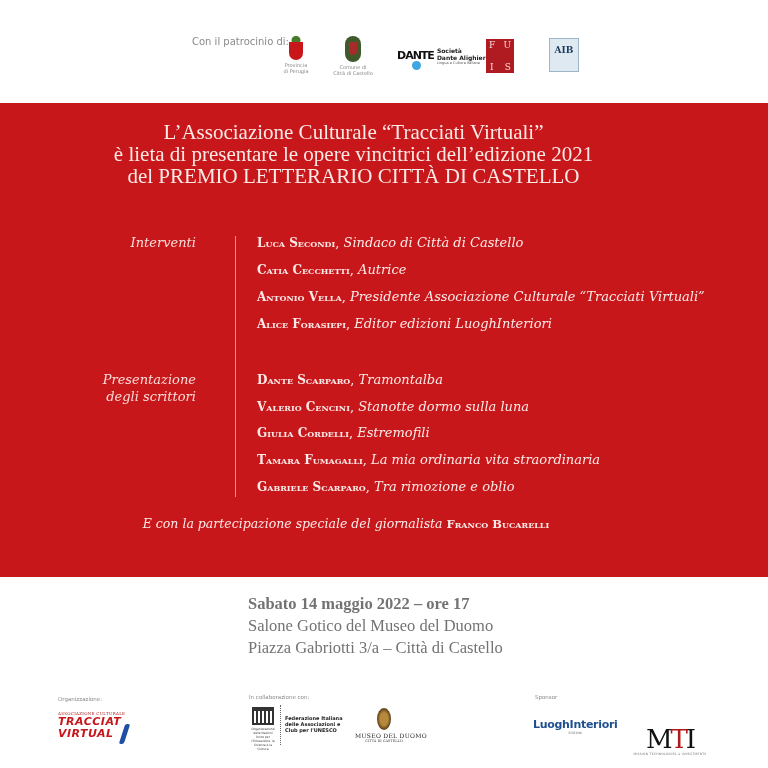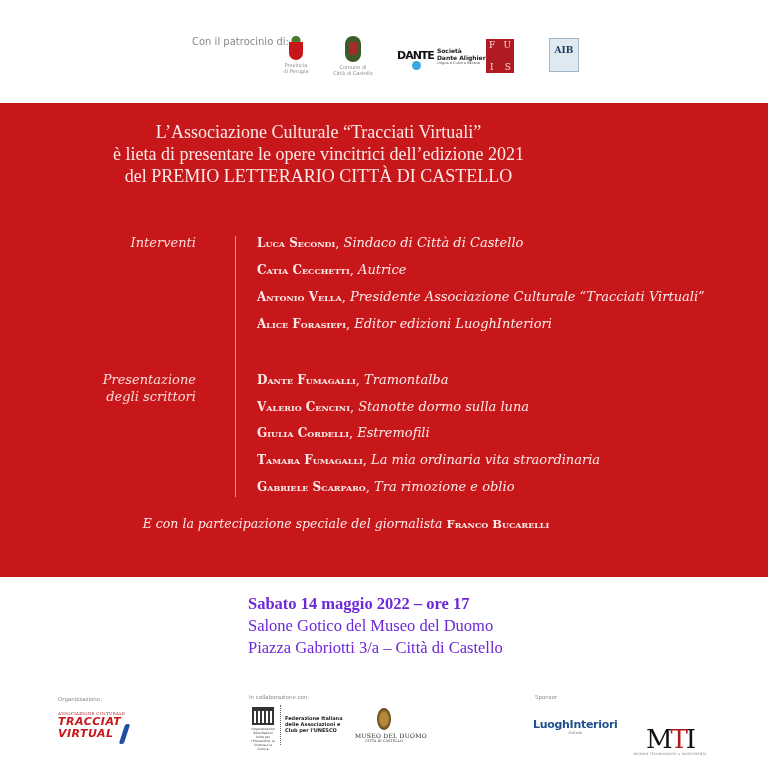--- a/index.html
+++ b/index.html
@@ -58,21 +58,21 @@
     font-family: "DejaVu Serif", serif; font-weight: bold; font-size: 9px; color: #1b3a5c;
     display: flex; align-items: flex-start; justify-content: center; padding-top: 6px; box-sizing: border-box;
   }
 
   
   .band {
     left: 0; top: 103px; width: 768px; height: 474px; background: #c8171b;
   }
   .intro {
     left: 0; width: 637px; top: 121px; text-align: center; color: #fbe9e6;
-    font-family: "Liberation Serif", serif; font-size: 18px; line-height: 22px;
+    font-family: "Liberation Serif", serif; font-size: 21px; line-height: 22px; padding-left: 35px;
   }
   .section-label {
     position: absolute; right: 572px; text-align: right; color: #f8dcd8;
     font-family: "DejaVu Serif", serif; font-style: italic; font-size: 13px; line-height: 17px;
   }
   .divider {
     left: 235px; top: 236px; width: 1px; height: 261px; background: #e98f8c;
   }
   .entry {
     position: absolute; left: 257px; color: #fbeae7; white-space: nowrap;
@@ -82,21 +82,21 @@
   .entry .role { font-style: italic; }
   .special {
     left: 0; width: 692px; top: 514px; text-align: center; color: #fbeae7;
     font-family: "DejaVu Serif", serif; font-size: 12.5px; line-height: 19px;
   }
   .special .it { font-style: italic; }
   .special .sc { font-variant: small-caps; font-weight: bold; font-size: 11.5px; }
 
   
   .date-block {
-    left: 248px; top: 593px; color: #6d28d9;
+    left: 248px; top: 593px; color: #737373;
     font-family: "Liberation Serif", serif; font-size: 16.5px; line-height: 22px;
   }
   .date-block .d1 { font-weight: bold; }
 
   
   .foot-label {
     font-family: "DejaVu Sans", sans-serif; font-size: 5.5px; color: #8a8a8a;
   }
   .tv-small {
     font-family: "DejaVu Serif", serif; font-size: 4px; color: #a22; letter-spacing: 0.3px;
@@ -194,21 +194,21 @@
   <span class="name">Catia Cecchetti</span>, <span class="role">Autrice</span>
 </div>
 <div class="entry" style="top:288px;">
   <span class="name">Antonio Vella</span>, <span class="role">Presidente Associazione Culturale “Tracciati Virtuali”</span>
 </div>
 <div class="entry" style="top:315px;">
   <span class="name">Alice Forasiepi</span>, <span class="role">Editor edizioni LuoghInteriori</span>
 </div>
 
 <div class="entry" style="top:371px;">
-  <span class="name">Dante Fumagalli</span>, <span class="role">Tramontalba</span>
+  <span class="name">Dante Scarparo</span>, <span class="role">Tramontalba</span>
 </div>
 <div class="entry" style="top:398px;">
   <span class="name">Valerio Cencini</span>, <span class="role">Stanotte dormo sulla luna</span>
 </div>
 <div class="entry" style="top:424px;">
   <span class="name">Giulia Cordelli</span>, <span class="role">Estremofili</span>
 </div>
 <div class="entry" style="top:451px;">
   <span class="name">Tamara Fumagalli</span>, <span class="role">La mia ordinaria vita straordinaria</span>
 </div>

